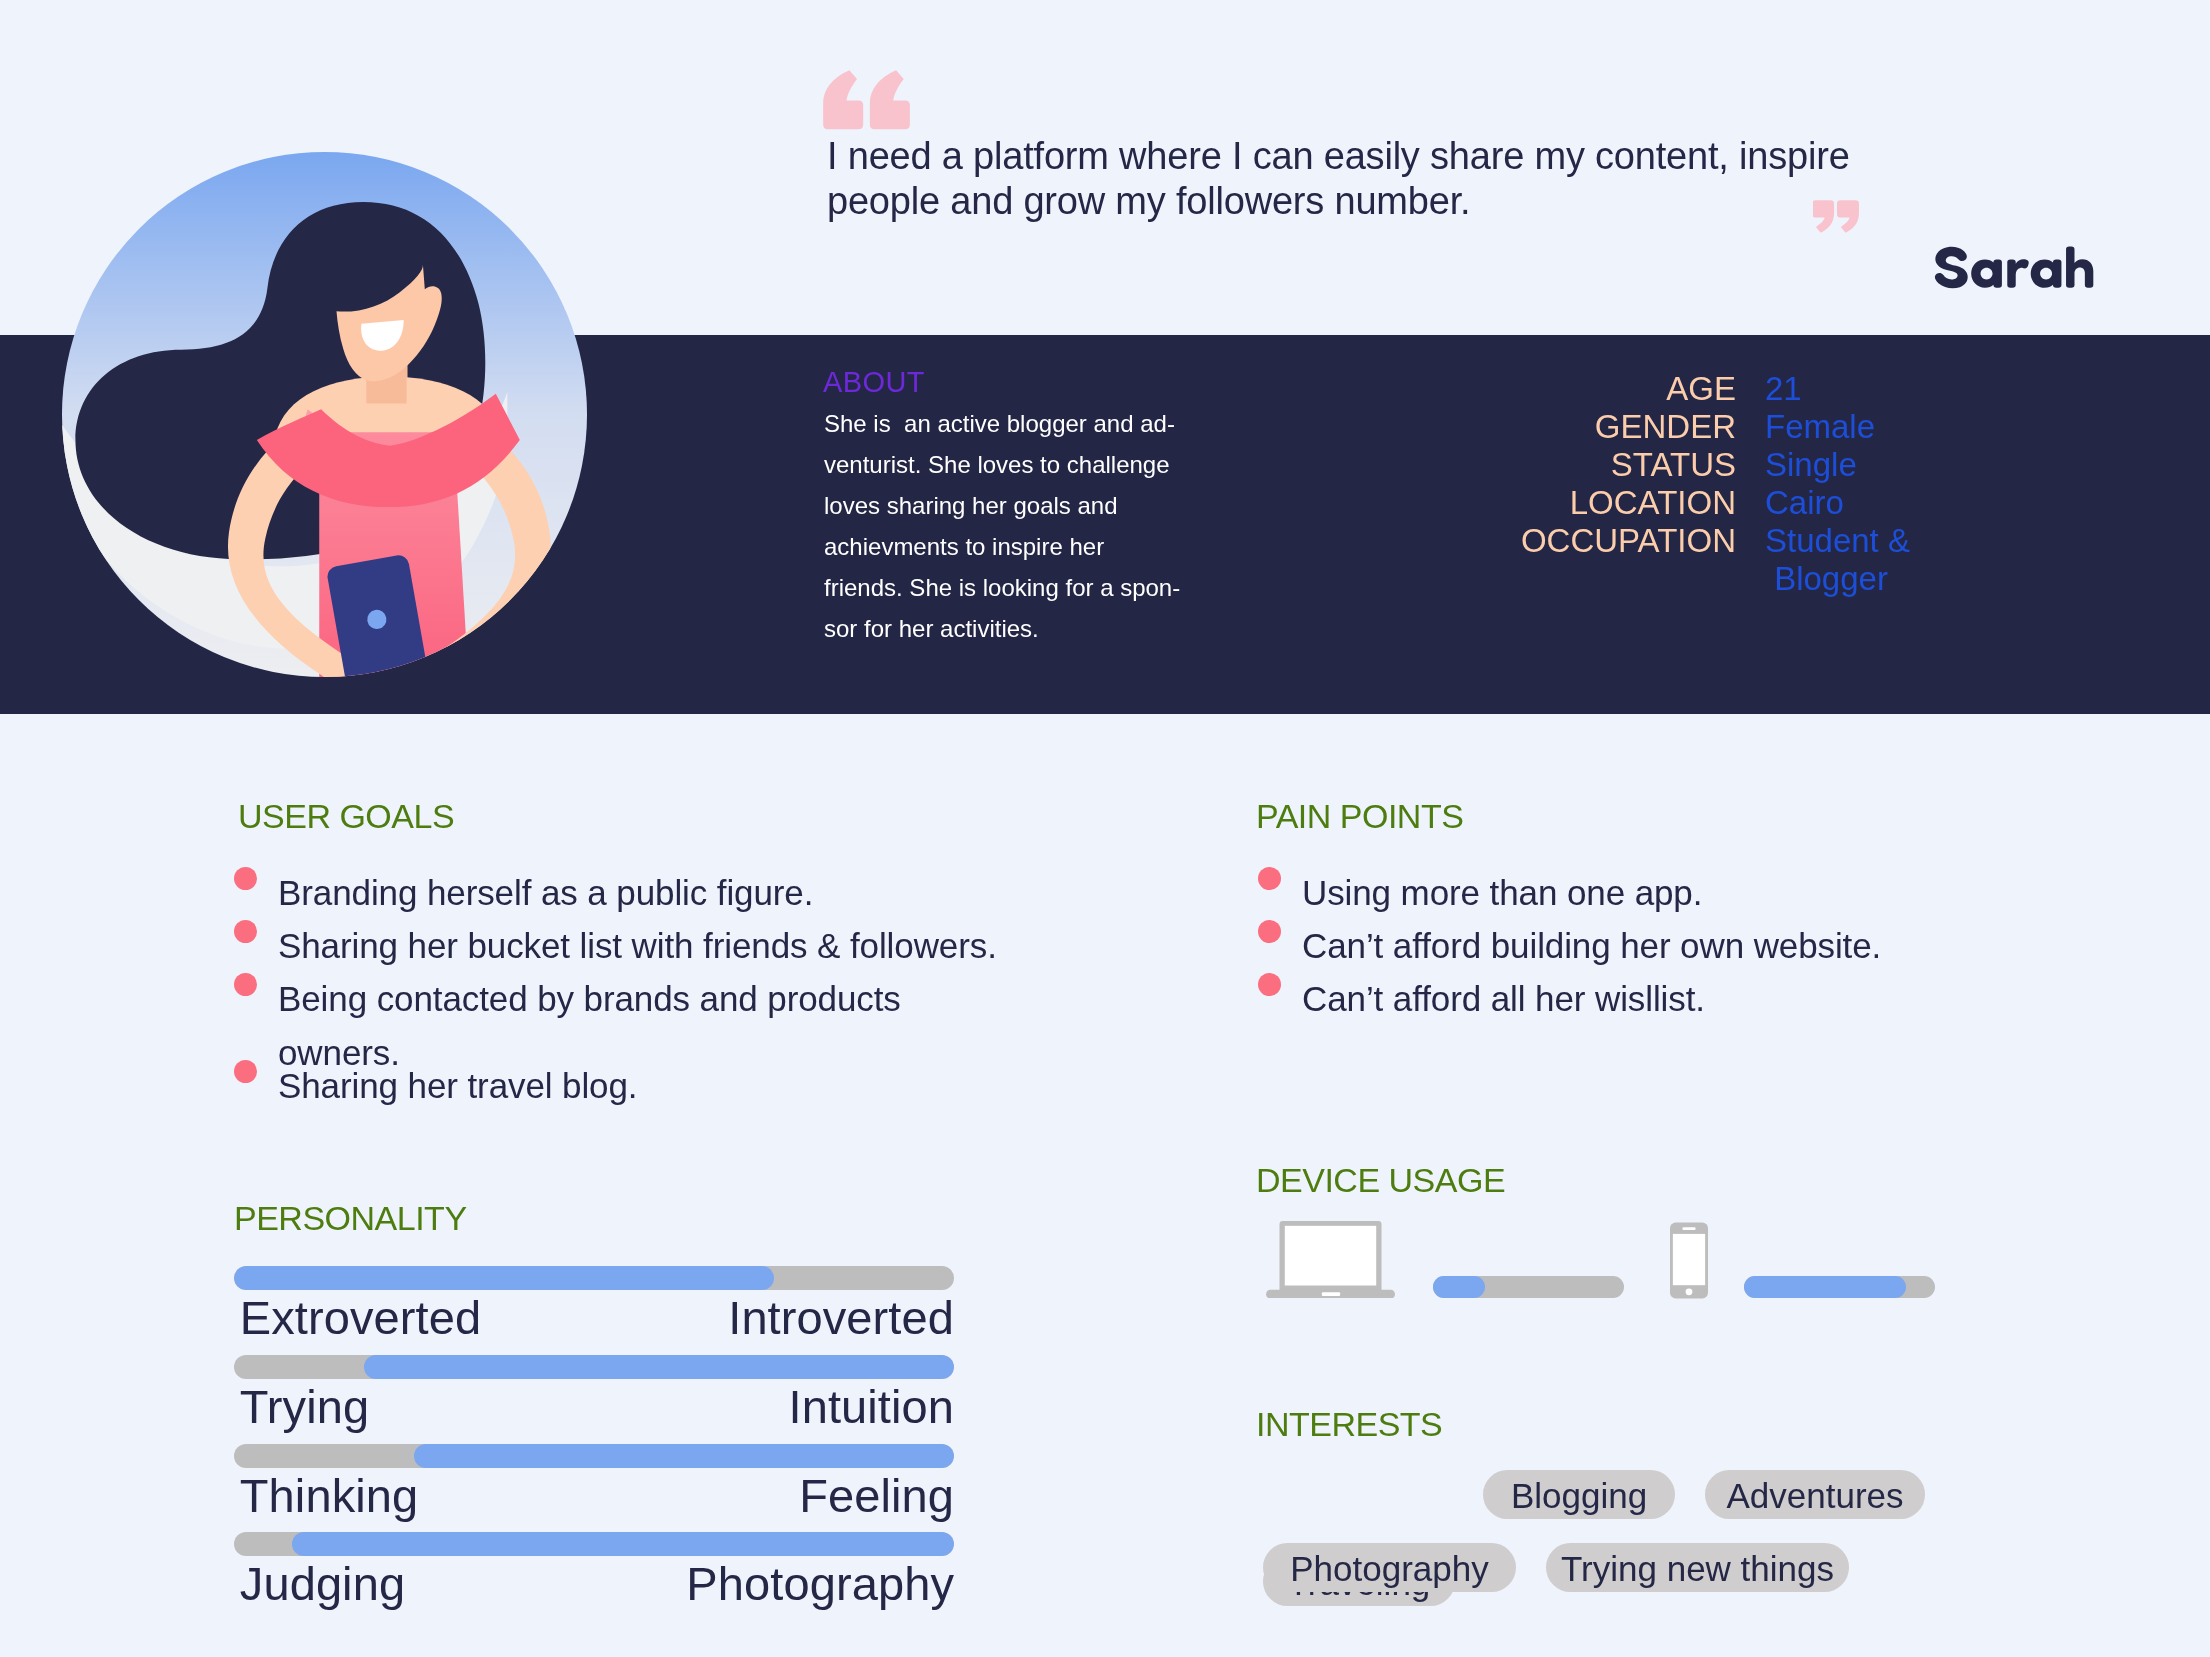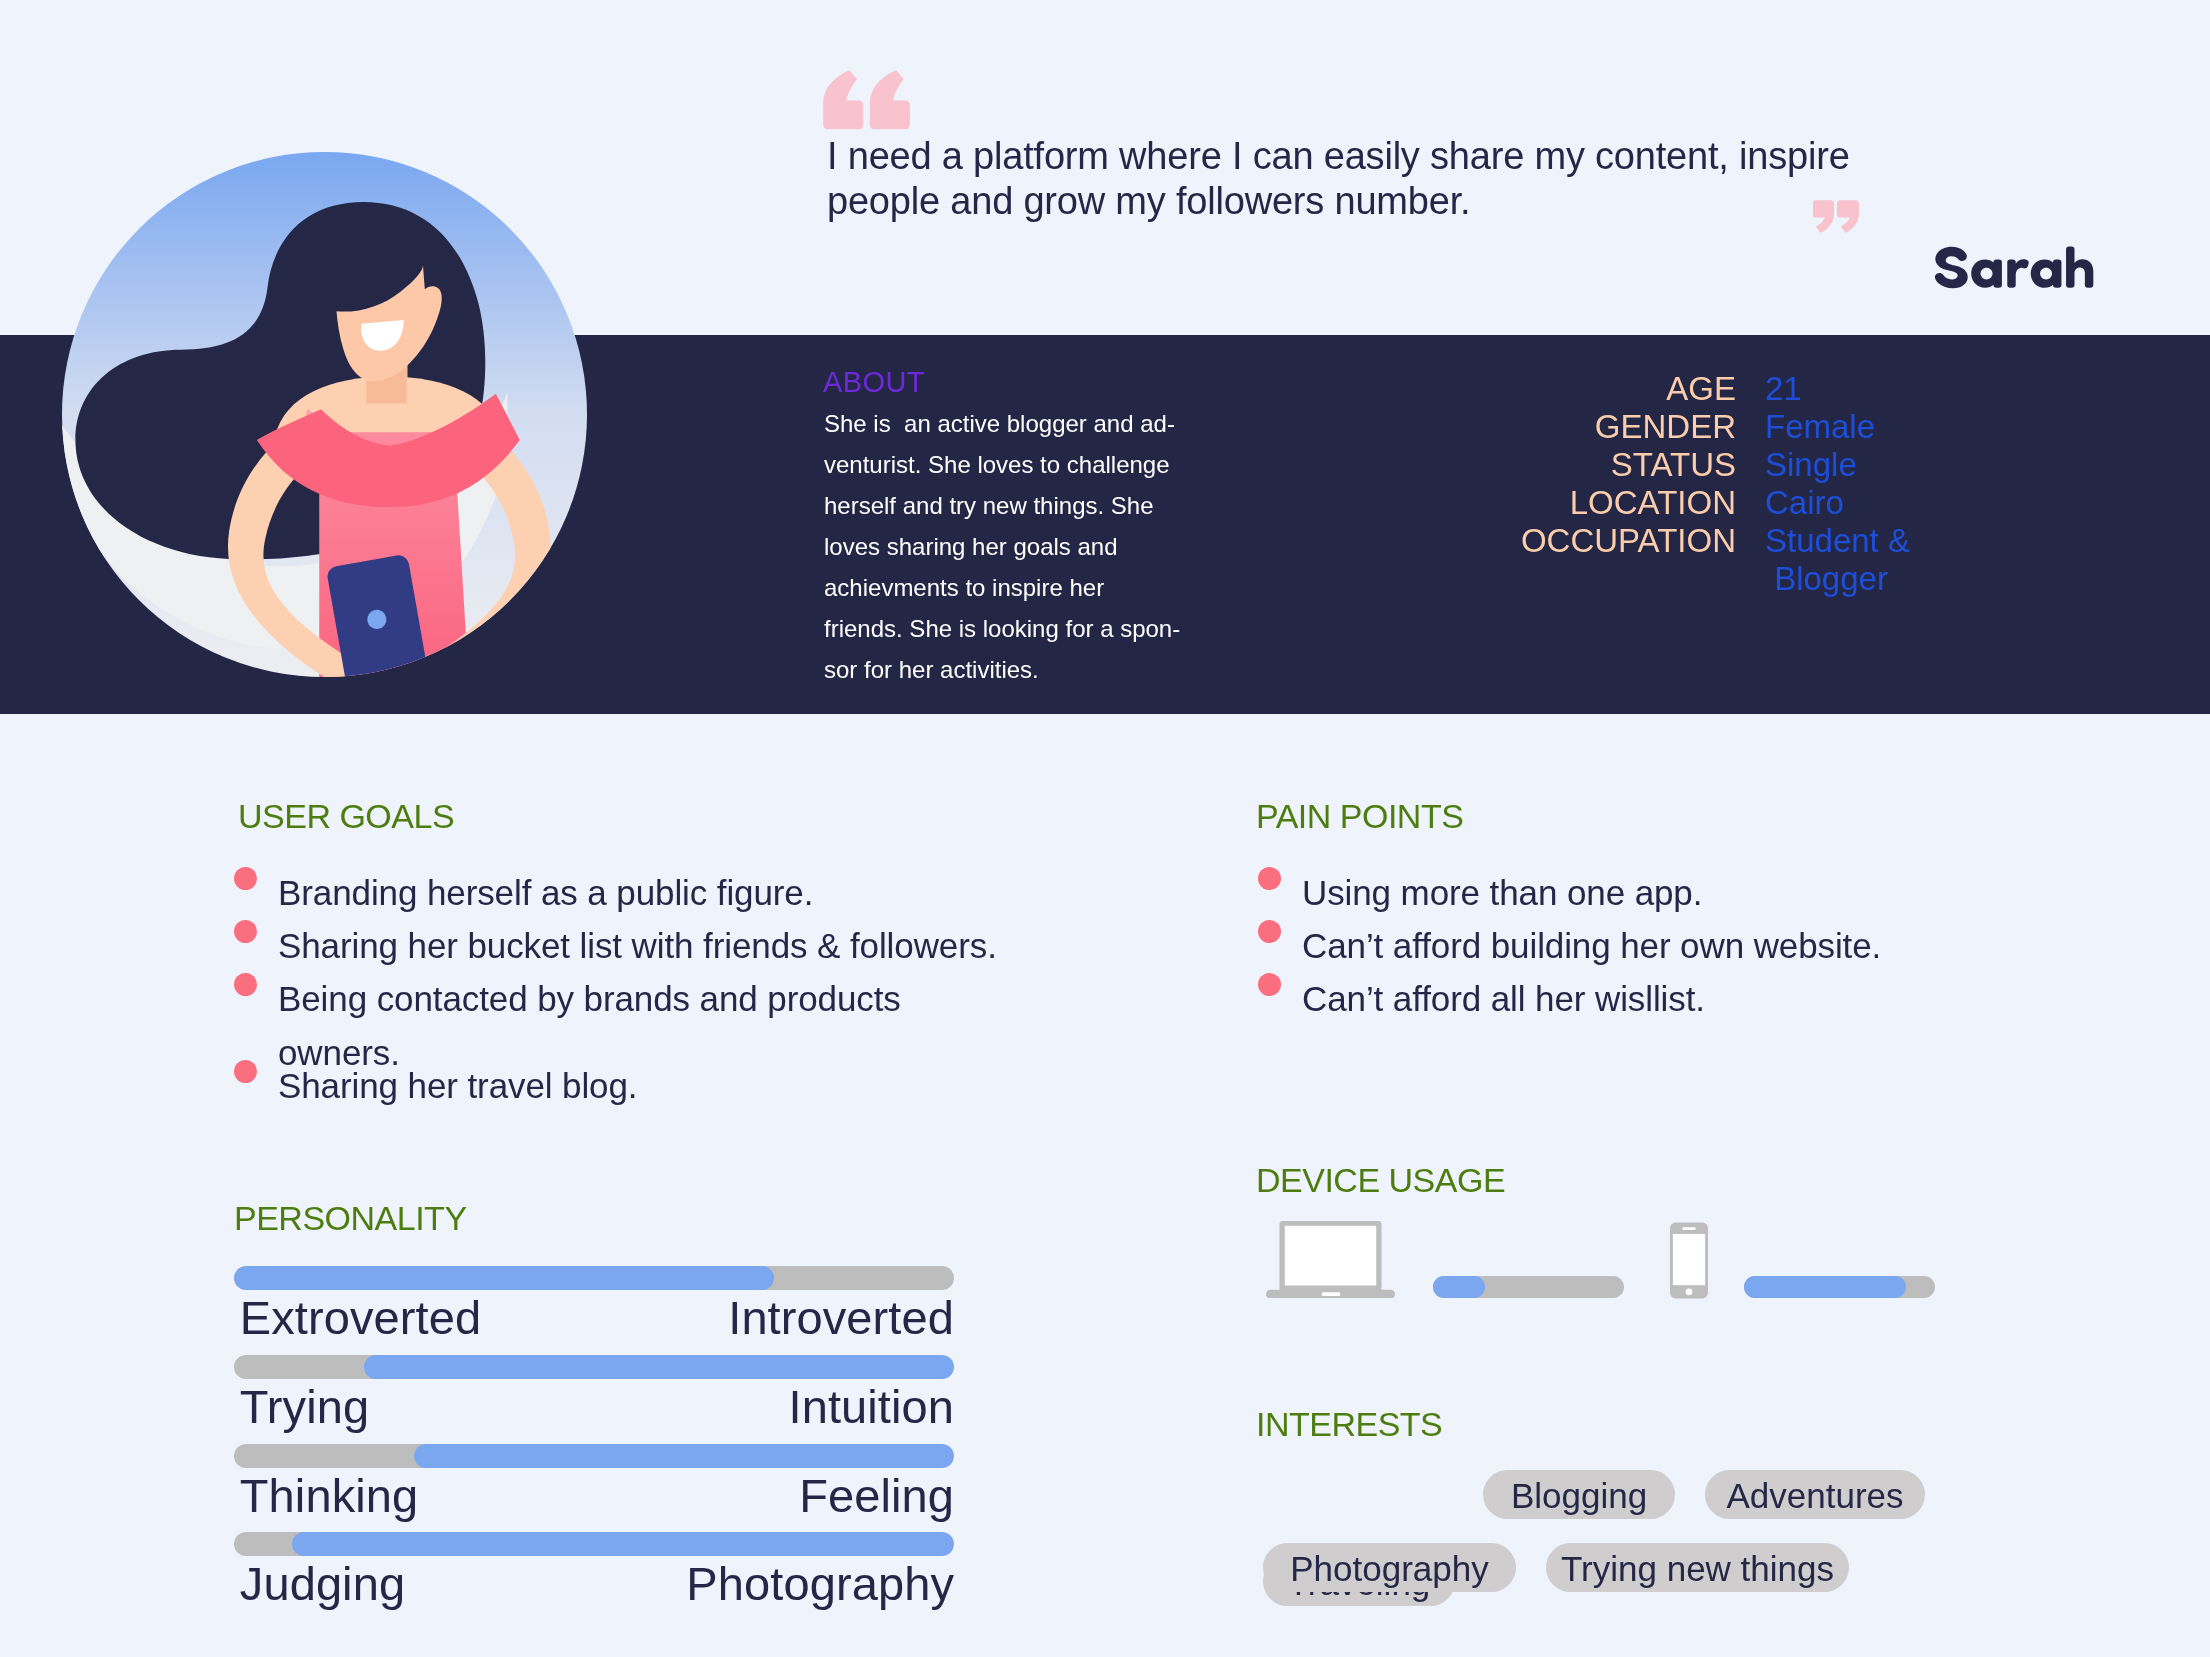--- a/index.html
+++ b/index.html
@@ -178,21 +178,21 @@
     <path d="M181.1 0 L 184.1 0 C 186.7 0 188.1 1.2 188.1 3.5 L 188.1 21.4
              C 190.5 18.5 194 16.6 198.3 16.6 C 207 16.6 212.6 22.9 212.6 32.3 L 212.6 50.2
              C 212.6 52.5 211.2 53.7 208.6 53.7 L 205.6 53.7 C 203 53.7 201.6 52.5 201.6 50.2
              L 201.6 34.4 C 201.6 30.1 199.1 27.3 195.1 27.3 C 191.1 27.3 188.1 30.3 188.1 34.8
              L 188.1 50.2 C 188.1 52.5 186.7 53.7 184.1 53.7 L 181.1 53.7 C 178.5 53.7 177.1 52.5 177.1 50.2
              L 177.1 3.5 C 177.1 1.2 178.5 0 181.1 0 Z" fill="#252747"></path>
   </svg>
 </div>
 
 <div class="abs" id="about-title">ABOUT</div>
-<div class="abs" id="about-text"><div>She is  an active blogger and ad-</div><div>venturist. She loves to challenge</div><div>herself and try new things. She</div><div>loves sharing her goals and</div><div>achievments to inspire her</div><div>friends. She is looking for a spon-</div><div>sor for her activities.</div></div>
+<div class="abs" id="about-text"><div>She is  an active blogger and ad-</div><div>venturist. She loves to challenge</div><div>loves sharing her goals and</div><div>achievments to inspire her</div><div>friends. She is looking for a spon-</div><div>sor for her activities.</div></div>
 
 <div class="abs" id="facts">
     <div class="fact-row">
     <div class="fact-label">AGE</div>
     <div class="fact-value">21</div>
   </div>
     <div class="fact-row">
     <div class="fact-label">GENDER</div>
     <div class="fact-value">Female</div>
   </div>

